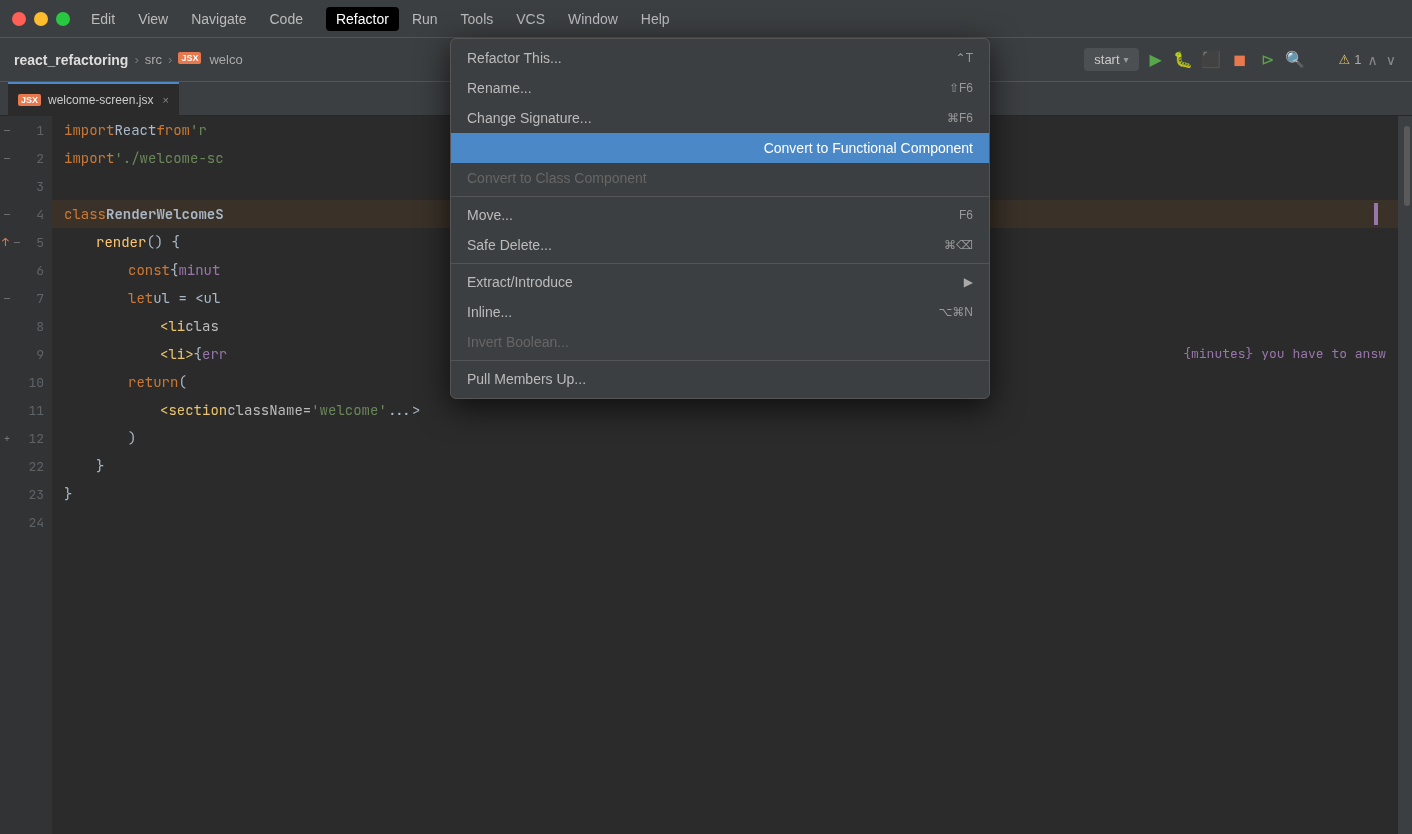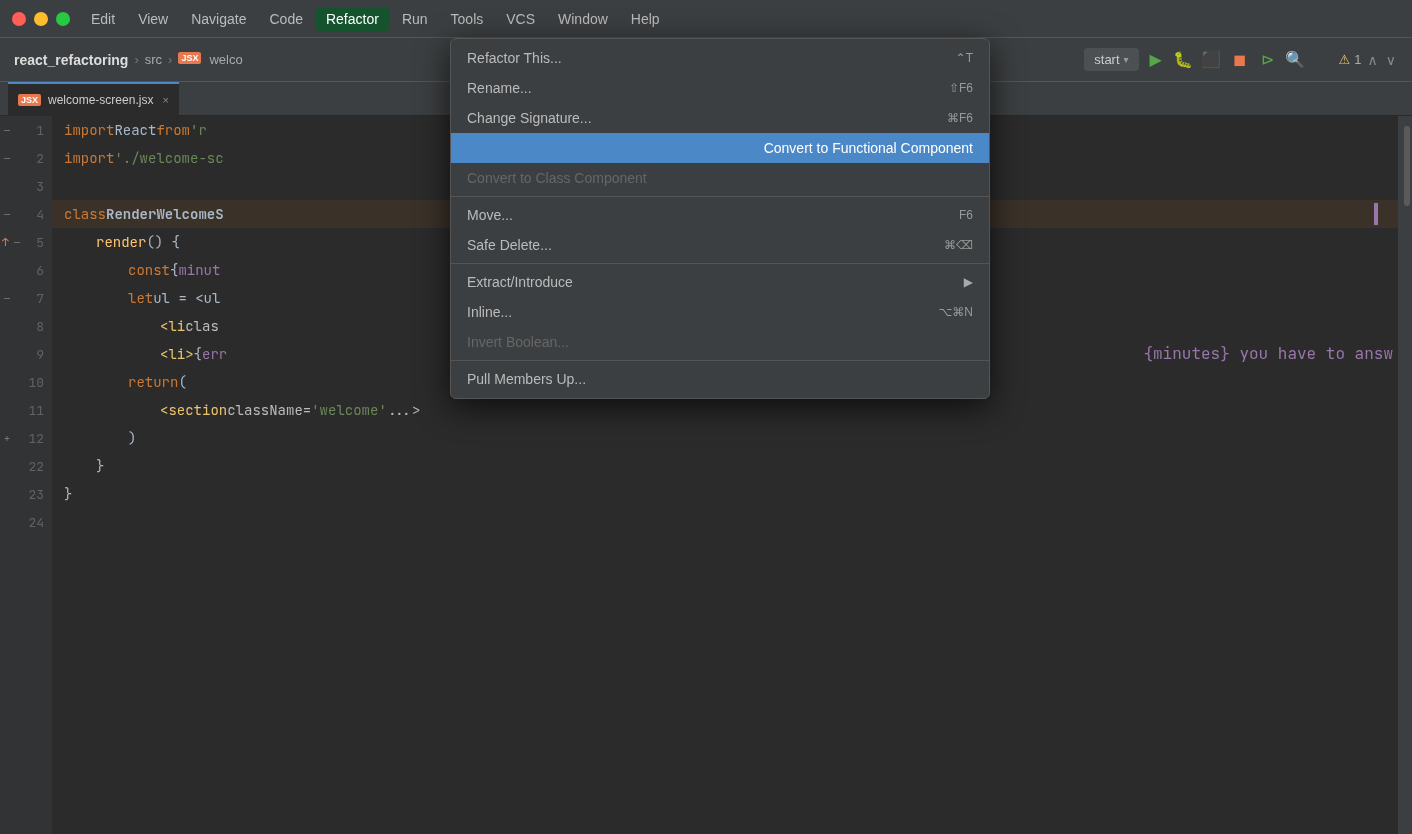--- a/index.html
+++ b/index.html
@@ -24,22 +24,23 @@
     }
     .menubar-item {
       color: #bbbbbb;
       font-size: 14px;
       padding: 4px 10px;
       border-radius: 4px;
       cursor: pointer;
       user-select: none;
     }
     .menubar-item.active {
-      background: #14532d;
+      background: #000000;
       color: #ffffff;
+      margin-left: 10px;
     }
 
     
     .titlebar {
       background: #3c3f41;
       height: 44px;
       display: flex;
       align-items: center;
       padding: 0 14px;
       gap: 8px;
@@ -457,21 +458,21 @@
       <span style="display:inline-block;width:96px;"></span>
       <span class="jsx-tag">&lt;li </span>
       <span class="jsx-attr">clas</span>
     </div>
 
     <div class="code-line">
       <span style="display:inline-block;width:96px;"></span>
       <span class="jsx-tag">&lt;li&gt;</span>
       <span class="plain">{</span>
       <span class="var">err</span>
-      <span style="margin-left:auto;padding-right:5px;color:#9876aa;font-size:16px;">{minutes} you have to answ</span>
+      <span style="margin-left:auto;padding-right:12px;color:#9876aa;font-size:13px;">{minutes} you have to answ</span>
     </div>
 
 
     <div class="code-line">
       <span style="display:inline-block;width:64px;"></span>
       <span class="kw2">return </span>
       <span class="plain">(</span>
     </div>
 
     <div class="code-line">

